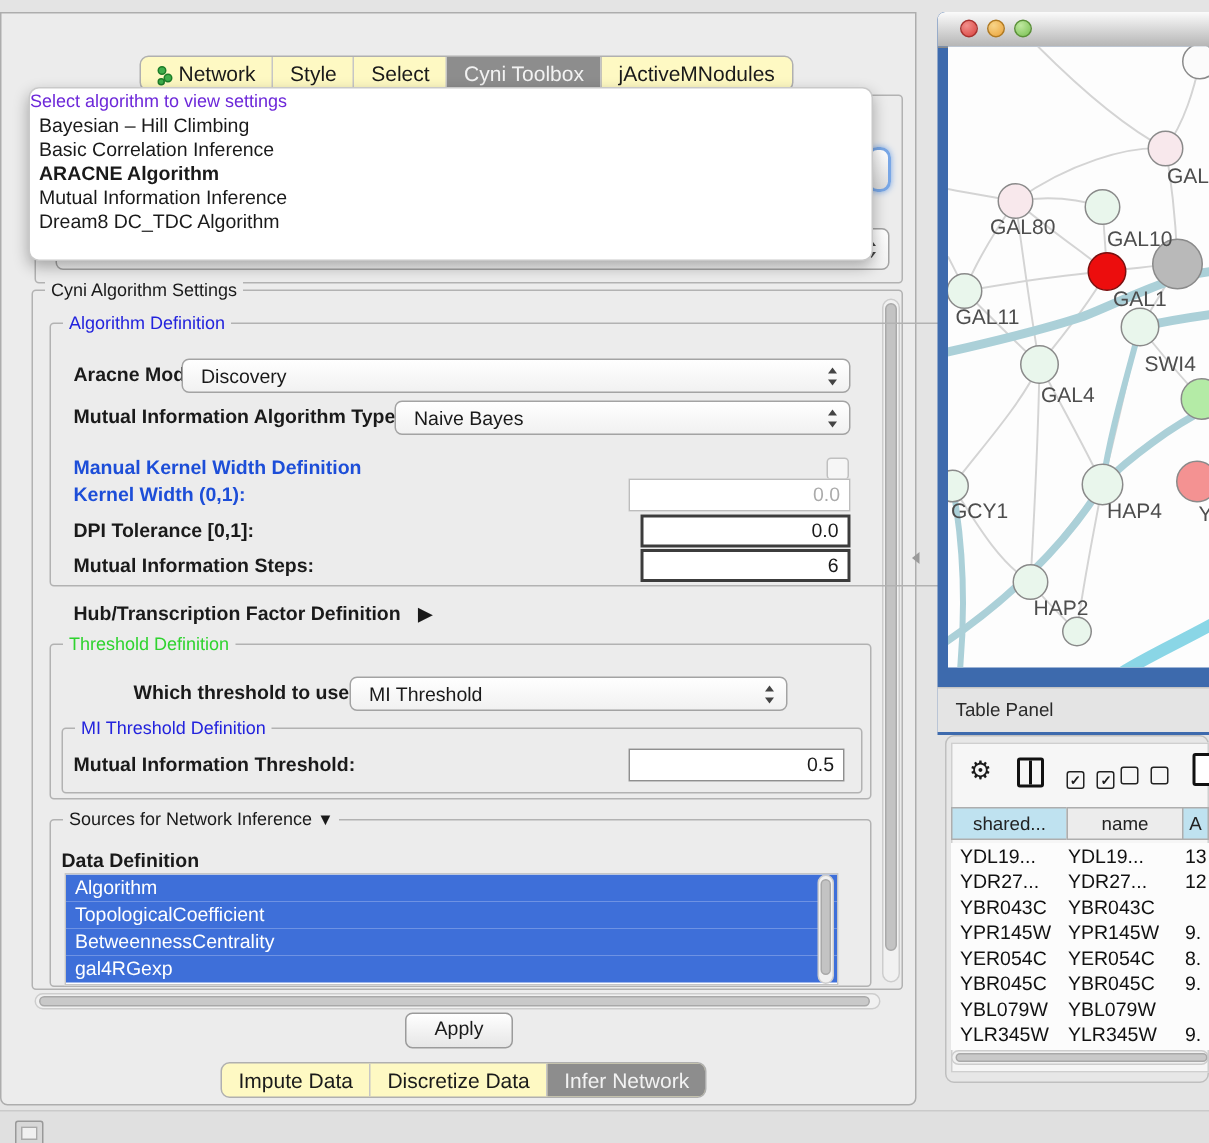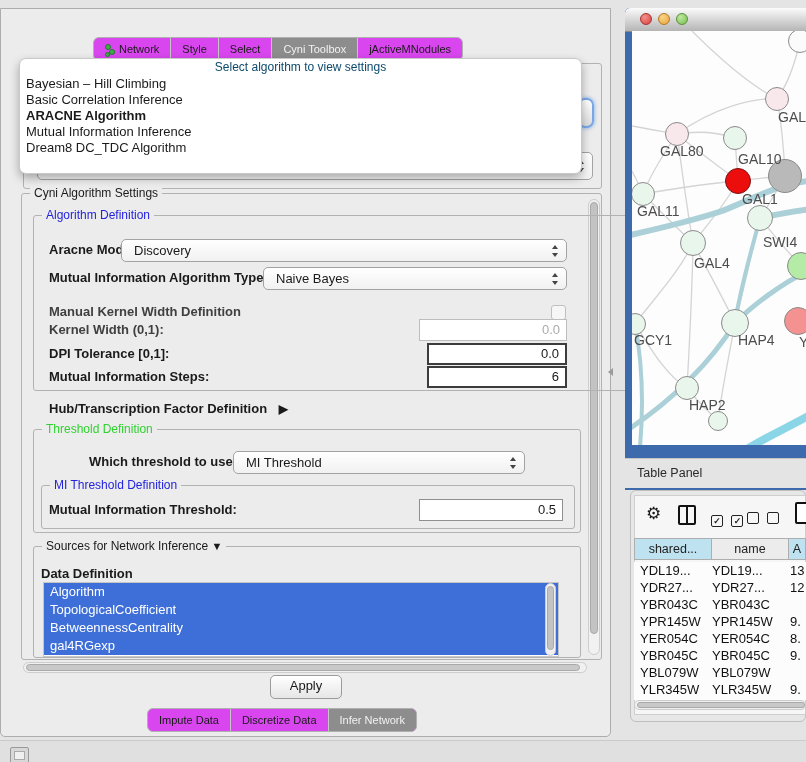--- a/index.html
+++ b/index.html
@@ -8,22 +8,22 @@
   .a{position:absolute}
   
   .panel{left:0;top:8px;width:611px;height:729px;background:#ececec;
          border:1px solid #adadad;border-radius:0 0 5px 5px;box-sizing:border-box}
   .panel-hd{left:0;top:0;width:100%;height:22px;border-bottom:1px solid #c2c2c2;
             background:linear-gradient(#f4f4f4,#e2e2e2)}
   .panel-title{left:8px;top:3px;font-size:12px;color:#222}
   .float-ic{right:28px;top:6px;width:9px;height:9px;border:2px solid #222;border-radius:1px}
   .close-ic{right:10px;top:3px;font-size:12px;font-weight:bold;color:#111}
   
-  .tabstrip{display:flex;border:1px solid #b0b0b0;border-radius:6px;background:#d946ef;
-            overflow:hidden;height:22px;line-height:22px;font-size:11px}
+  .tabstrip{display:flex;border:1px solid #b0b0b0;border-radius:6px;background:#fef9c3;
+            overflow:hidden;height:22px;line-height:22px;font-size:14px}
   .tab{padding:0 11px;border-right:1px solid #c6c6c6;white-space:nowrap;display:flex;align-items:center;gap:4px}
   .tab:last-child{border-right:none}
   .tab.active{background:#8d8d8d;color:#f2f2f2}
   .net-ic{width:10px;height:11px;display:inline-block;position:relative}
   .net-ic i{position:absolute;width:4px;height:4px;border-radius:50%;background:#3fae4a;border:1px solid #1c7d28}
   .net-ic i:nth-child(1){left:0;top:0}.net-ic i:nth-child(2){left:4px;top:5px}.net-ic i:nth-child(3){left:0;top:8px;width:3px;height:3px}
   
   .gbox{border:1px solid #b2b2b2;border-radius:3px;box-sizing:border-box}
   .gtitle{position:absolute;top:-8px;left:8px;background:#ececec;padding:0 4px;font-size:12px;white-space:nowrap}
   .t-blue{color:#2323dd}.t-green{color:#2fd32f}
@@ -31,26 +31,26 @@
   .combo{background:linear-gradient(#ffffff,#f1f1f1);border:1px solid #a3a3a3;border-radius:5px;
          box-sizing:border-box;font-size:13px;line-height:21px;padding-left:12px;overflow:hidden}
   .spin{position:absolute;right:7px;top:50%;width:7px;height:12px;transform:translateY(-50%)}
   .spin::before,.spin::after{content:"";position:absolute;left:0;border-left:3.5px solid transparent;border-right:3.5px solid transparent}
   .spin::before{top:0;border-bottom:4px solid #444}
   .spin::after{bottom:0;border-top:4px solid #444}
   .field{background:#fff;border:1px solid #bdbdbd;box-sizing:border-box;font-size:13px;line-height:20px;
          text-align:right;padding-right:6px}
   .field.dark{border:2px solid #3c3c3c;line-height:18px}
   .lbl{font-size:13px;font-weight:bold;height:22px;line-height:22px;white-space:nowrap}
-  .lbl.dis{color:#404040}
+  .lbl.dis{color:#1d4ed8}
   .chk{width:13px;height:13px;border:1px solid #c0c0c0;border-radius:3px;background:#f6f6f6}
   
   .popup{background:#fff;border:1px solid #c9c9c9;border-radius:7px;
          box-shadow:0 4px 10px rgba(0,0,0,.3);z-index:50;overflow:hidden}
-  .dd-head{font-size:12px;color:#0c4a6e;text-align:center;height:17px;line-height:17px}
+  .dd-head{font-size:12px;color:#6d28d9;height:17px;line-height:17px}
   .dd-item{font-size:13px;height:16px;line-height:16px;padding-left:6px;white-space:nowrap}
   .dd-bold{font-weight:bold}
   
   .attr-list{background:#fff;border:1px solid #c6c6c6;box-sizing:border-box;overflow:hidden}
   .attr-item{background:#3e6fd9;color:#fff;font-size:13px;height:18px;line-height:18px;padding-left:6px}
   .sbar-v{background:#f1f1f1;border:1px solid #cdcdcd;border-radius:6px;box-sizing:border-box}
   .sbar-v .thumb{position:absolute;left:1px;right:1px;background:#c3c3c3;border:1px solid #a9a9a9;border-radius:5px}
   .sbar-h{background:#f1f1f1;border:1px solid #cdcdcd;border-radius:6px;box-sizing:border-box}
   .sbar-h .thumb{position:absolute;top:1px;bottom:1px;background:#c9c9c9;border:1px solid #a9a9a9;border-radius:5px}
   .btn{background:linear-gradient(#ffffff,#e6e6e6);border:1px solid #9b9b9b;border-radius:5px;

